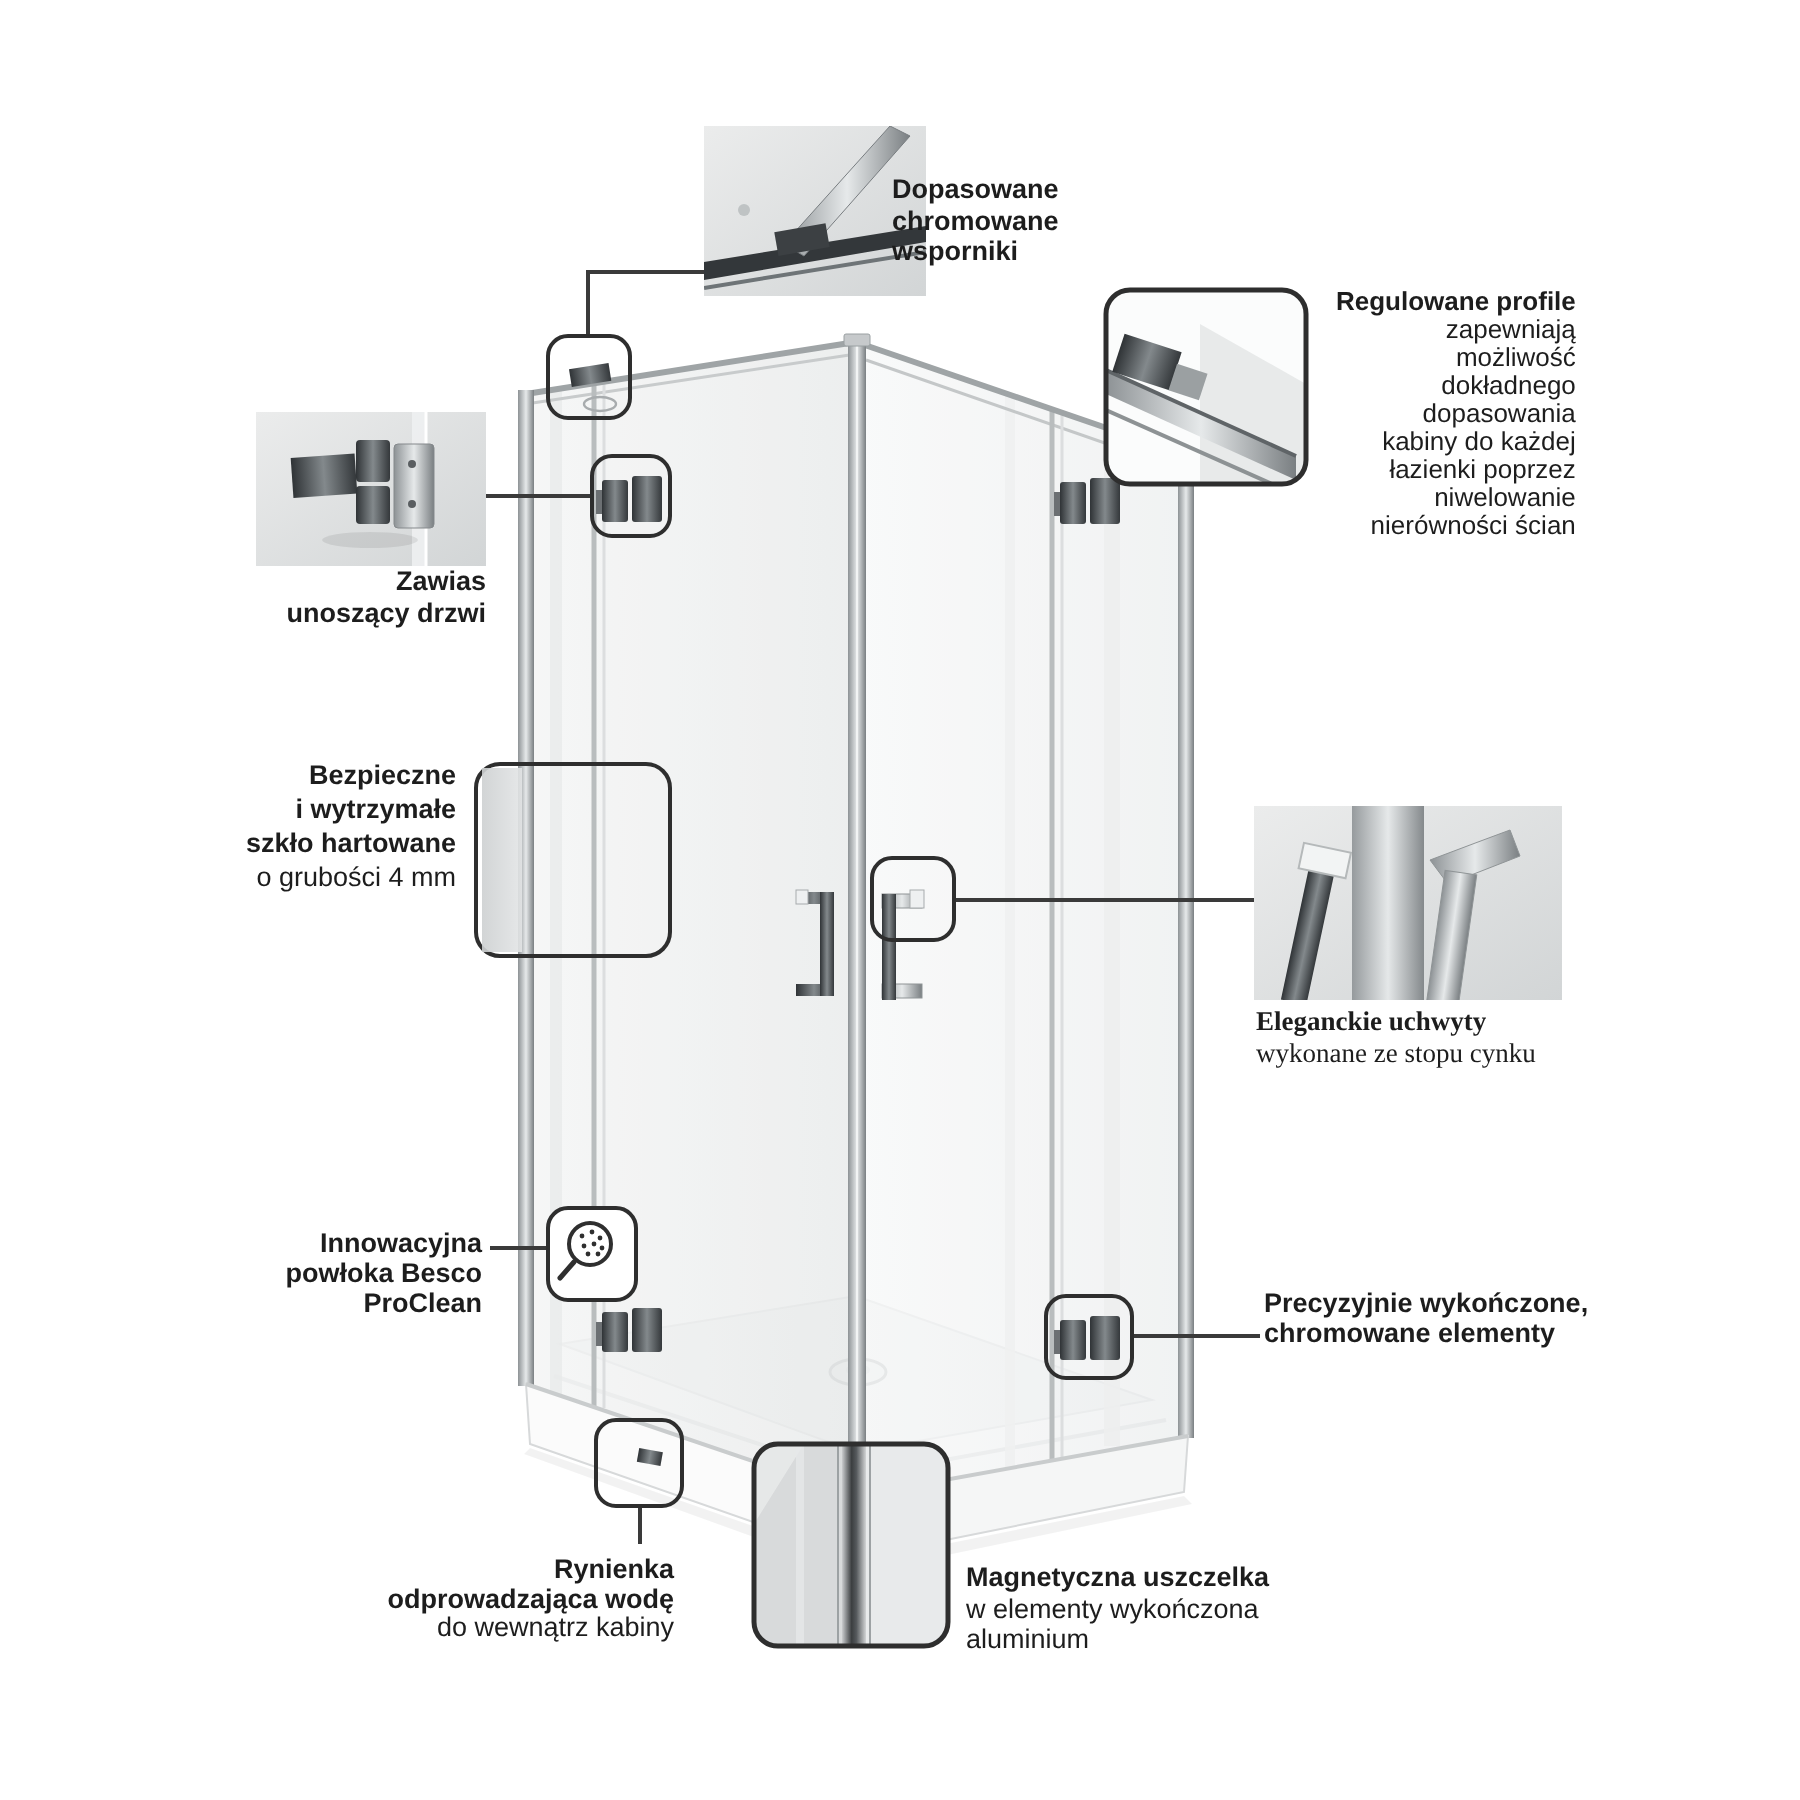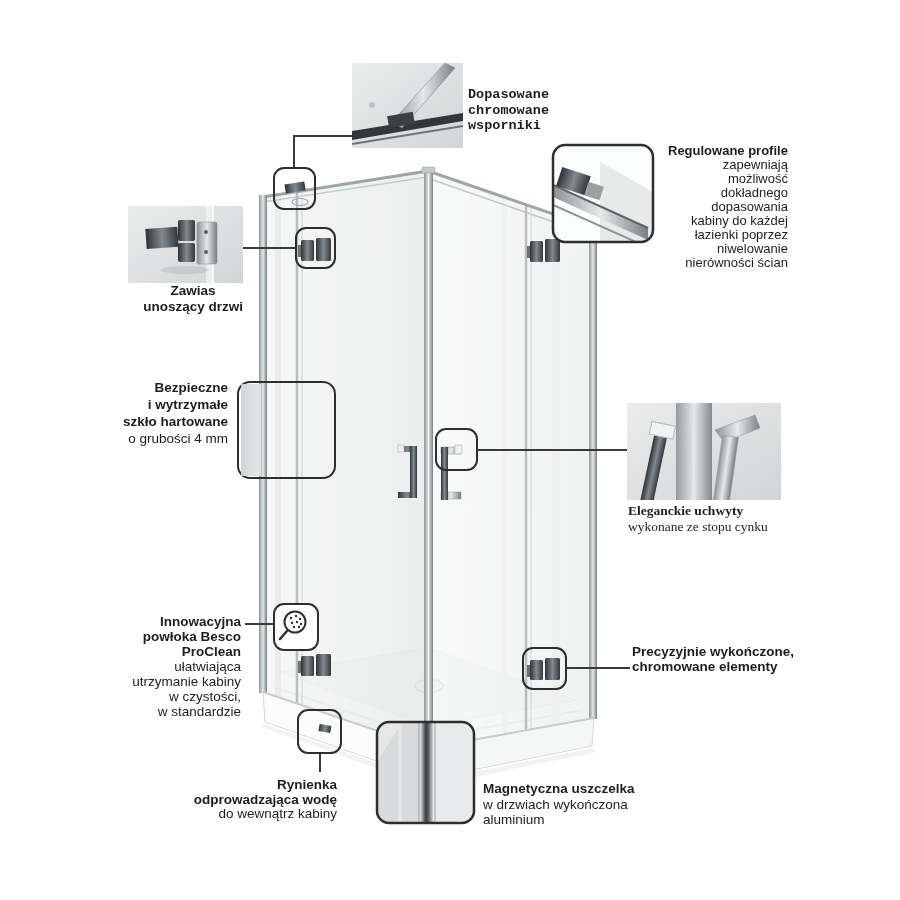--- a/index.html
+++ b/index.html
@@ -3,23 +3,23 @@
 <meta charset="utf-8">
 <style>
   html,body{margin:0;padding:0;background:#ffffff;}
   .stage{position:relative;width:900px;height:900px;background:#ffffff;overflow:hidden;
          font-family:"Liberation Sans", sans-serif;color:#1d1d1d;}
   .stage svg{position:absolute;left:0;top:0;}
   .callout{position:absolute;font-size:13.5px;line-height:15.5px;}
   .callout .b{display:block;font-weight:700;white-space:pre-line;}
   .callout .r{display:block;font-weight:400;white-space:pre-line;}
   .ta-r{text-align:right;}
-  .co-brackets{left:468px;top:87px;font-family:Liberation Mono, monospace;}
+  .co-brackets{left:446px;top:87px;}
   .co-profiles{left:668px;top:144px;font-size:13px;line-height:14px;text-align:right;}
-  .co-hinge{right:657px;top:283px;text-align:center;}
+  .co-hinge{right:657px;top:283px;}
   .co-glass{right:672px;top:379px;line-height:17px;}
   .co-handles{left:628px;top:503px;font-family:Liberation Serif, serif;}
   .co-proclean{right:659px;top:586px;line-height:15px;margin-top:28px;}
   .co-chrome{left:632px;top:645px;line-height:14.5px;}
   .co-drain{right:563px;top:778px;line-height:14.5px;}
   .co-magnet{left:483px;top:781px;}
 </style>
 </head>
 <body>
 
@@ -301,37 +301,33 @@
 
 <div class="callout co-handles">
   <span class="b">Eleganckie uchwyty</span>
   <span class="r">wykonane ze stopu cynku</span>
 </div>
 
 <div class="callout co-proclean ta-r">
   <span class="b">Innowacyjna
 powłoka Besco
 ProClean</span>
-  <span class="r">ułatwiająca
-utrzymanie kabiny
-w czystości,
-w standardzie</span>
 </div>
 
 <div class="callout co-chrome">
   <span class="b">Precyzyjnie wykończone,
 chromowane elementy</span>
   <span class="r"></span>
 </div>
 
 <div class="callout co-drain ta-r">
   <span class="b">Rynienka
 odprowadzająca wodę</span>
   <span class="r">do wewnątrz kabiny</span>
 </div>
 
 <div class="callout co-magnet">
   <span class="b">Magnetyczna uszczelka</span>
-  <span class="r">w drzwiach wykończona
+  <span class="r">w elementy wykończona
 aluminium</span>
 </div>
 
 </div>
 
 </body></html>

